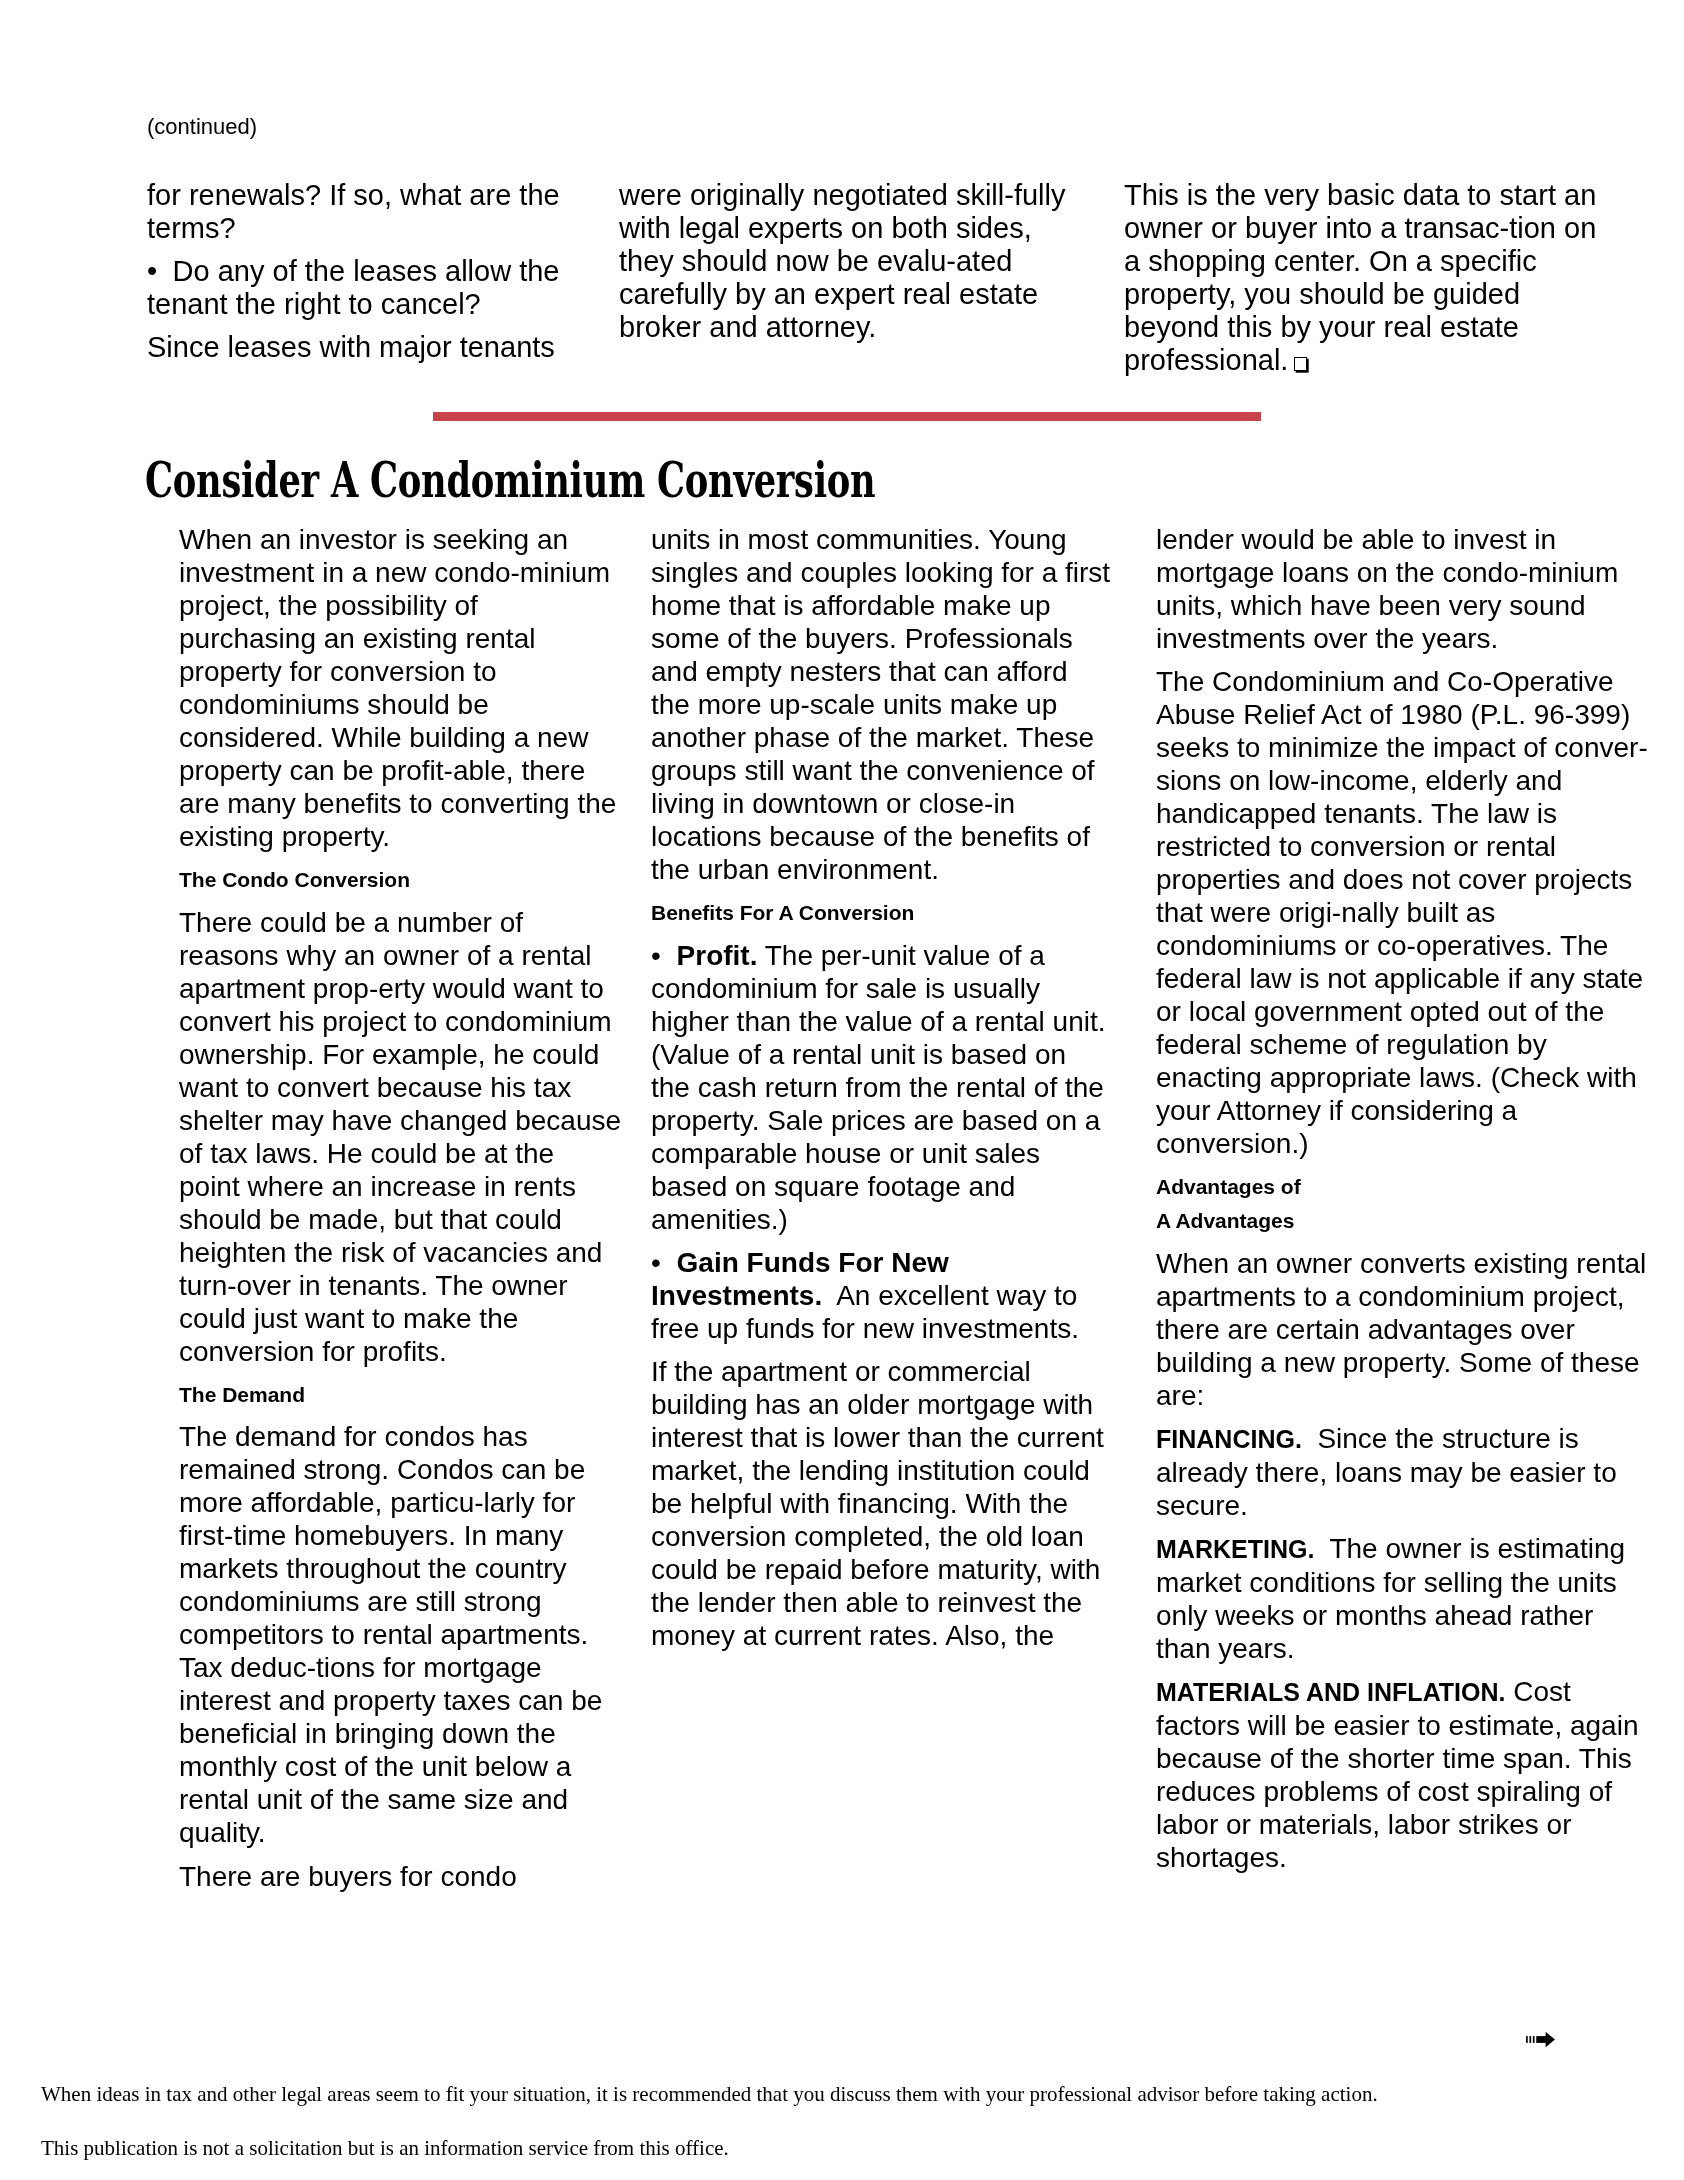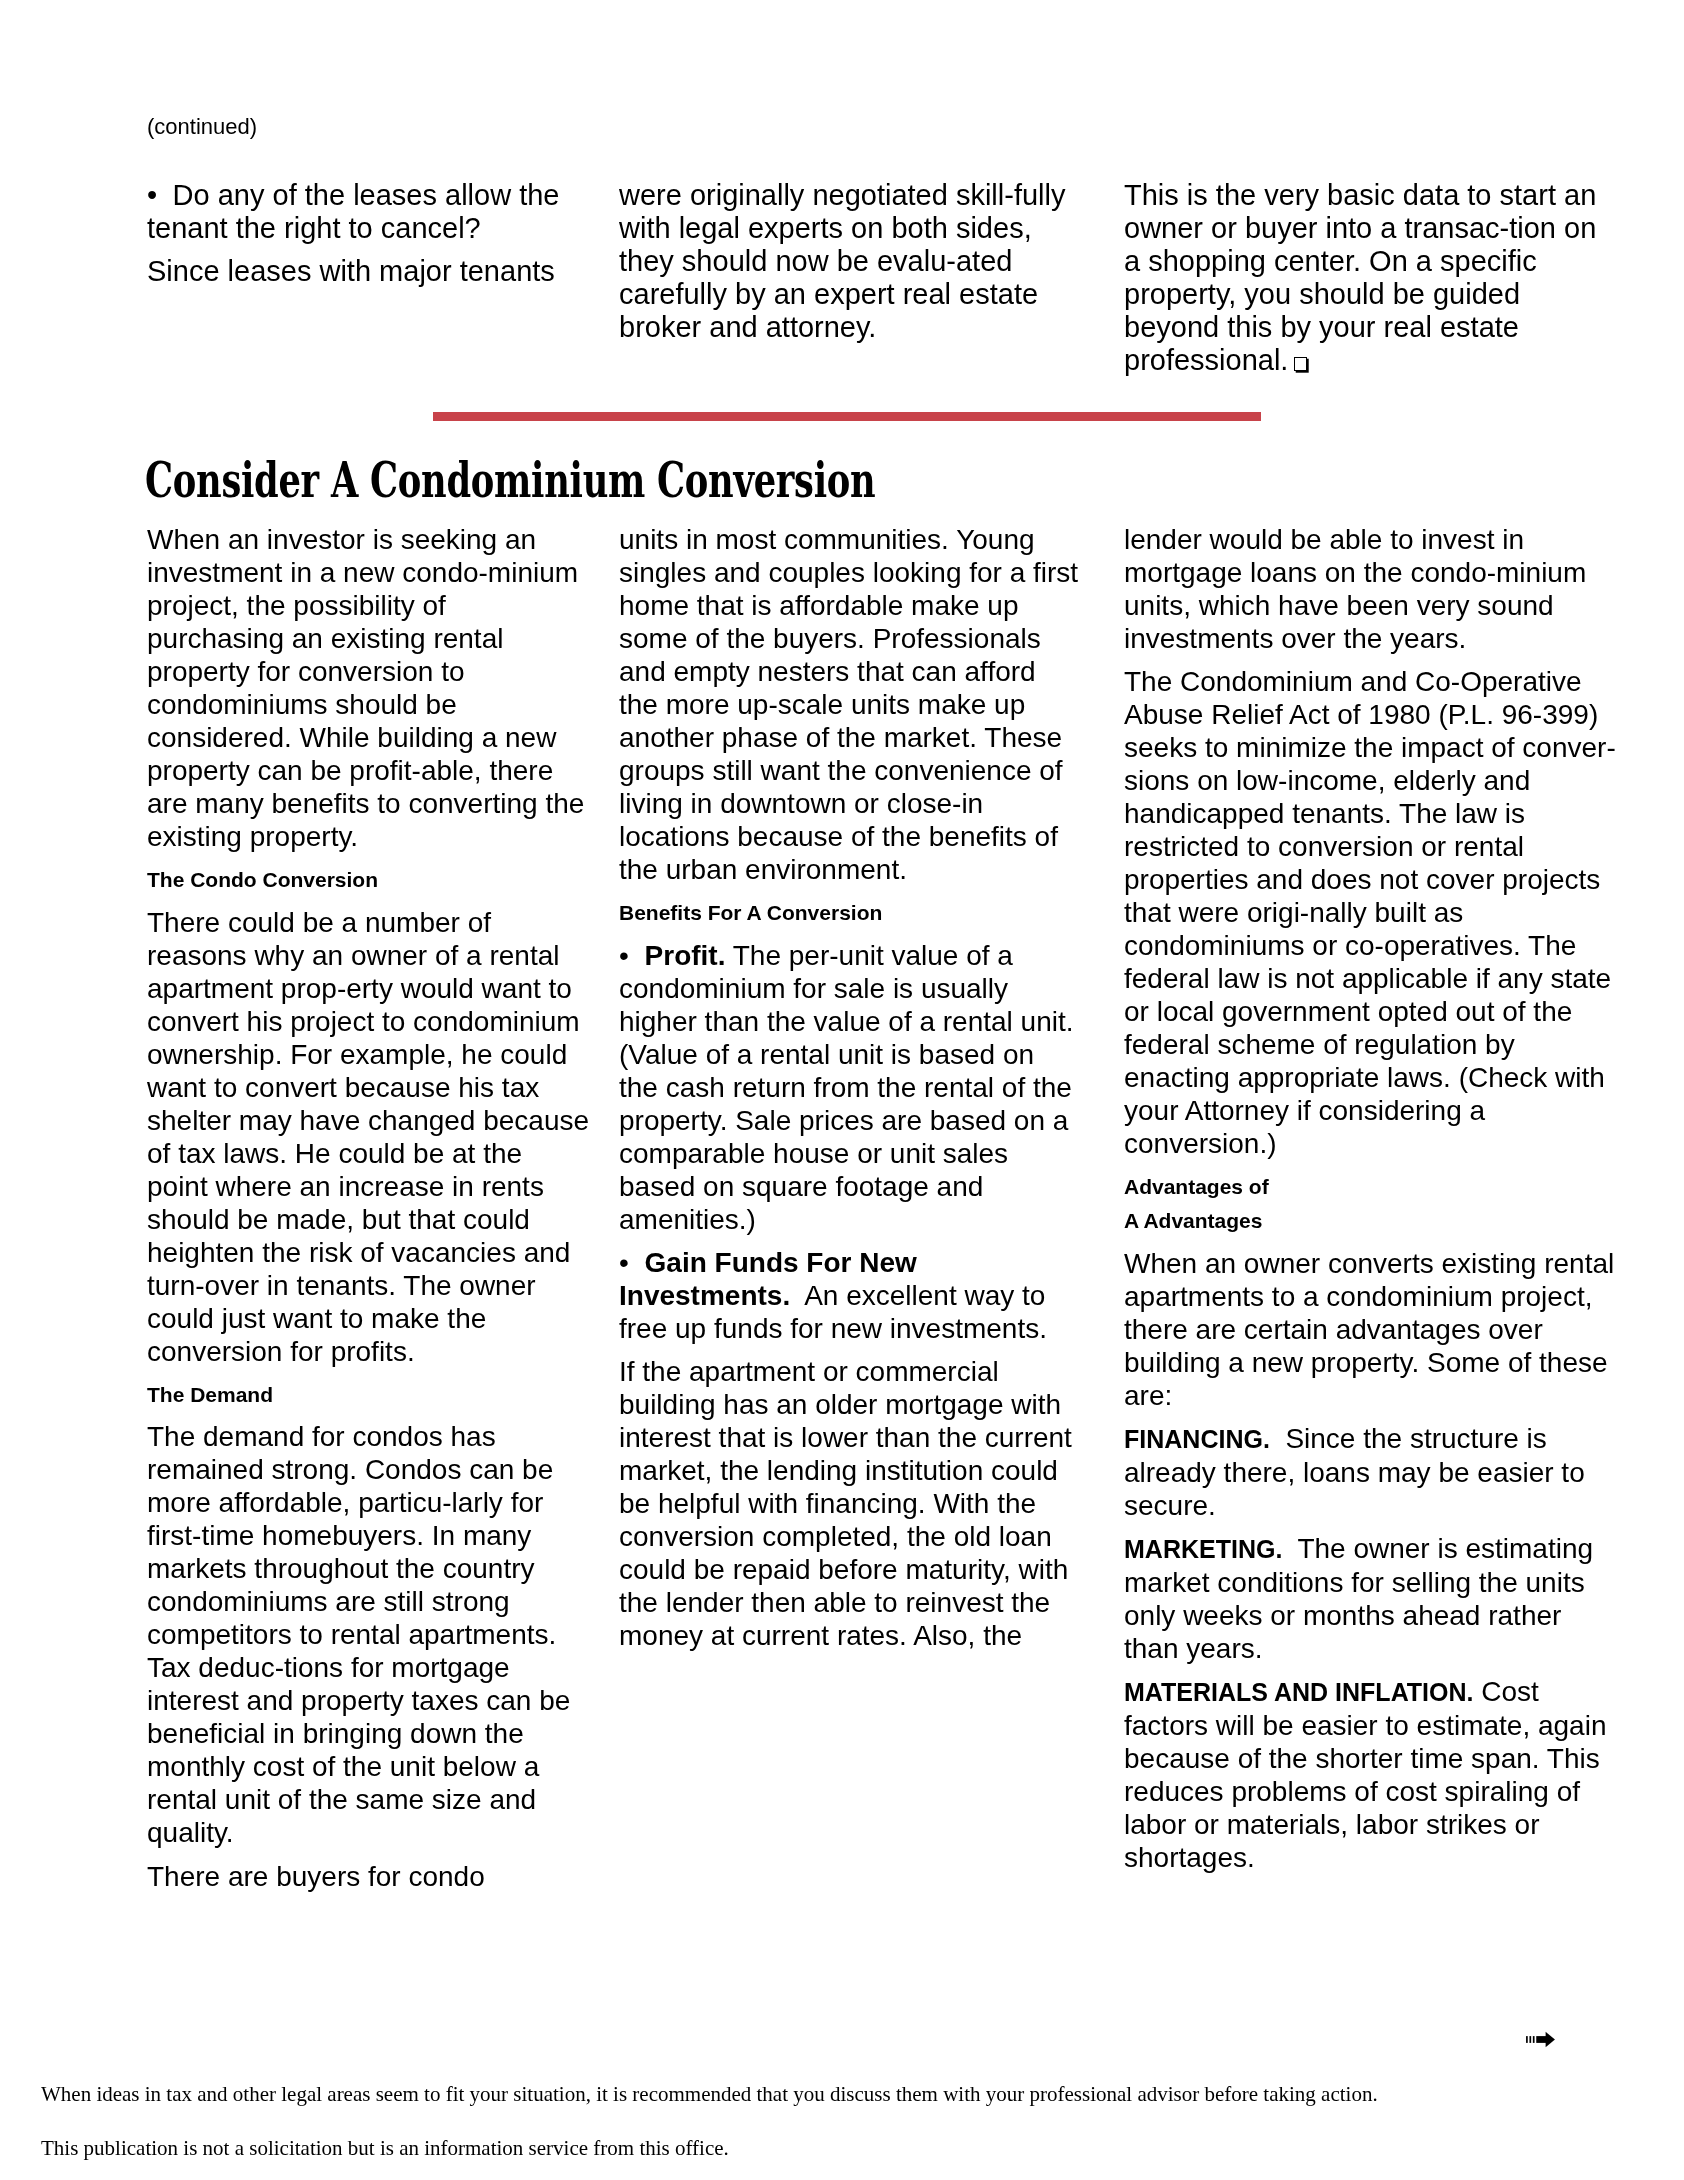--- a/index.html
+++ b/index.html
@@ -6,37 +6,38 @@
   body { width: 1685px; height: 2181px; position: relative; overflow: hidden; color: #000; font-family: "Liberation Sans", sans-serif; }
   .abs { position: absolute; }
   .continued { left: 147px; top: 114px; font-size: 22px; letter-spacing: 0px; }
   .top-col { top: 179px; font-size: 29px; line-height: 33px; }
   .top-col p { margin: 0 0 10.2px 0; }
   .col1 { left: 147px; width: 443px; }
   .col2 { left: 619px; width: 460px; }
   .col3 { left: 1124px; width: 494px; }
   .rule { left: 433px; top: 412px; width: 828px; height: 8.5px; background: #c8434a; }
   .title { left: 145px; top: 443px; font-family: "DejaVu Serif", serif; font-weight: bold; font-size: 49px; line-height: 75px; transform: scaleX(0.72); transform-origin: left top; white-space: nowrap; letter-spacing: -0.4px; }
-  .main-col { top: 523px; font-size: 28px; line-height: 33px; }
+  .main-col { top: 523px; font-size: 28px; line-height: 33px; margin-left: 32px; }
   .main-col p { margin: 0 0 10.2px 0; }
   .main-col h3 { margin: 0 0 8.5px 0; font-size: 21px; line-height: 34px; font-weight: bold; }
   .bullet-dot { display: inline-block; width: 25.6px; }
   .caps { font-size: 25px; font-weight: bold; }
   .arrow { left: 1525px; top: 2031px; width: 31px; height: 17px; }
   .footer { left: 0; width: 1685px; text-align: left; font-family: "Liberation Serif", serif; font-size: 21px; padding-left: 41px; }
   .f1 { top: 2082px; }
   .f2 { top: 2112px; margin-top: 24px; }
   .endmark { display: inline-block; width: 13.6px; height: 13.6px; border: 1.7px solid #000; box-shadow: 1.7px 1.7px 0 #000; margin-left: 5.1px; vertical-align: -0.9px; box-sizing: border-box; }
 </style>
 </head>
 <body>
 
 <div class="abs continued">(continued)</div>
 
 <div class="abs top-col col1">
+  <p>for renewals? If so, what are the terms?</p>
   <p><span class="bullet-dot">•</span><span>Do any of the leases allow the tenant the right to cancel?</span></p>
   <p>Since leases with major tenants</p>
 </div>
 
 <div class="abs top-col col2">
   <p>were originally negotiated skill-fully with legal experts on both sides, they should now be evalu-ated carefully by an expert real estate broker and attorney.</p>
 </div>
 
 <div class="abs top-col col3">
   <p><span>This is the very basic data to start an owner or buyer into a transac-tion on a shopping center. On a specific property, you should be guided beyond this by your real estate professional.</span><span class="endmark"></span></p>

